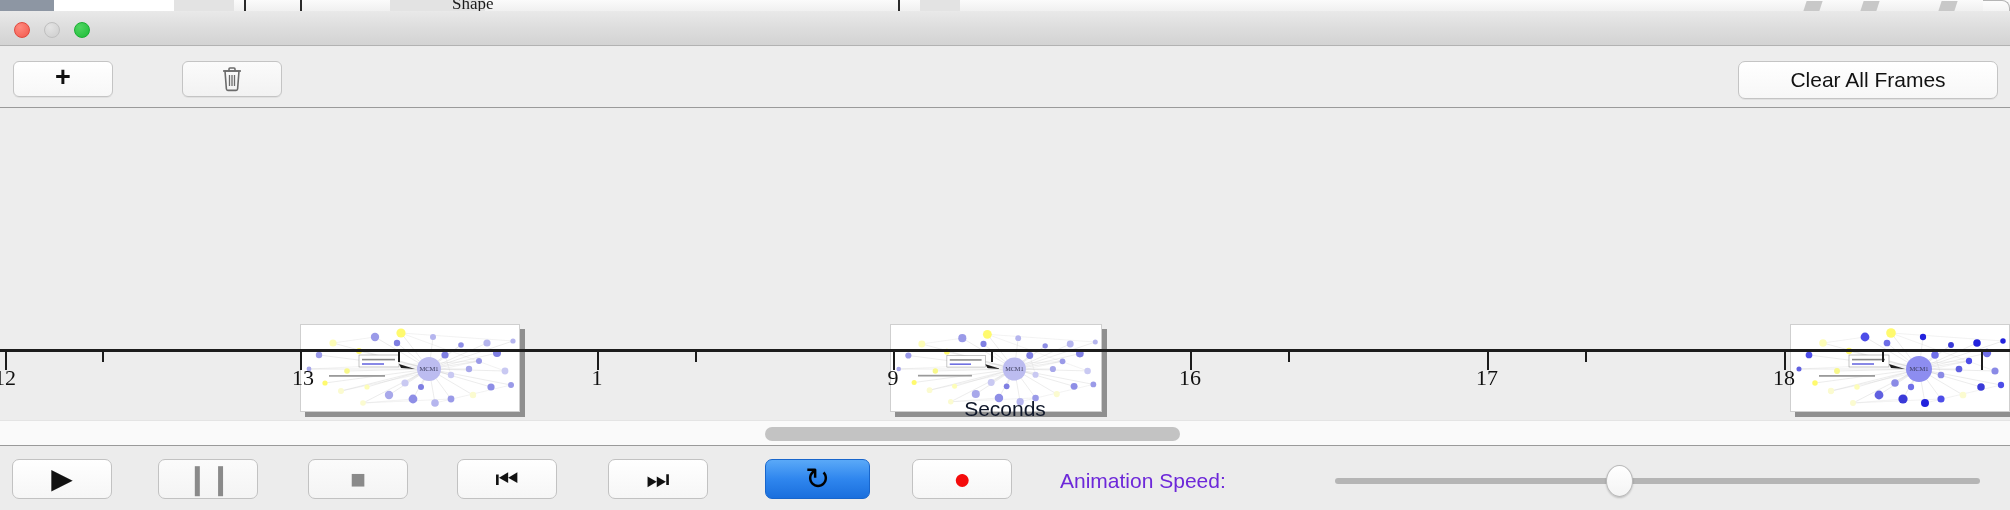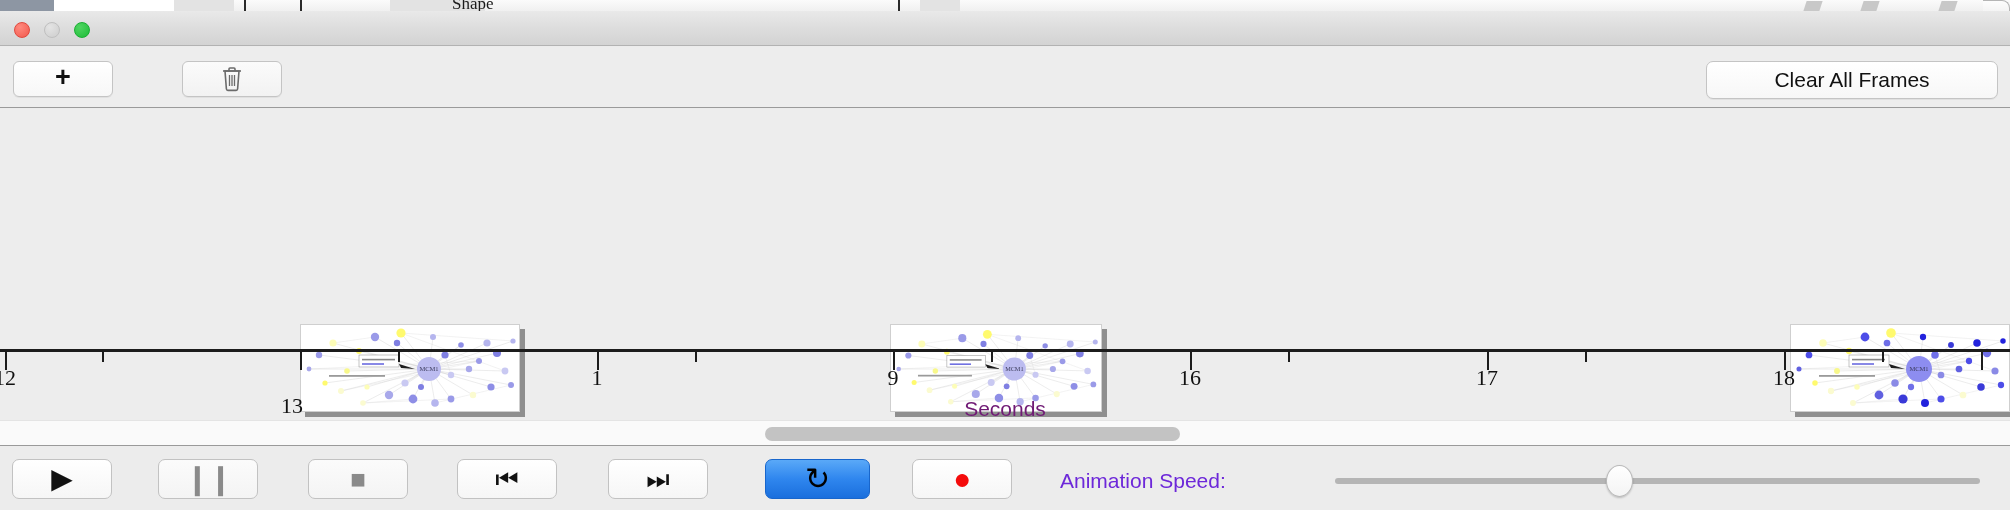--- a/index.html
+++ b/index.html
@@ -106,21 +106,21 @@
     background: linear-gradient(#ffffff, #f7f7f7);
     box-shadow: 0 1px 0 rgba(0,0,0,.05);
     display: flex;
     align-items: center;
     justify-content: center;
     cursor: default;
   }
   .btn-add   { left: 13px; top: 14px; width: 100px; height: 36px; }
   .btn-del   { left: 182px; top: 14px; width: 100px; height: 36px;
                background: linear-gradient(#fbfbfb, #f2f2f2); }
-  .btn-clear { right: 12px; top: 14px; width: 292px; height: 38px;
+  .btn-clear { right: 12px; top: 14px; width: 260px; height: 38px;
                font-size: 21px; color: #121212; border-radius: 7px; }
 
   .plus-icon { font-size: 27px; font-weight: bold; color: #111; line-height: 1; margin-top: -3px; }
 
   
   .timeline {
     position: absolute;
     left: 0; top: 109px;
     width: 2010px; height: 311px;
     background: #ededed;
@@ -170,21 +170,21 @@
     transform: translateX(-50%);
     font-family: "Liberation Serif", serif;
     white-space: nowrap;
   }
   .axis-title {
     position: absolute;
     top: 288px;
     left: 0; right: 0;
     text-align: center;
     font-size: 21px;
-    color: #701a75;
+    color: #0f172a;
   }
 
   
   .scrollbar {
     position: absolute;
     left: 0; top: 420px;
     width: 2010px; height: 26px;
     background: #fafafa;
     border-top: 1px solid #e4e4e4;
     border-bottom: 1px solid #9a9a9a;
@@ -561,21 +561,21 @@
               <rect x="28" y="50" width="56" height="1.8" fill="#9a9a9a"></rect>
             </svg></div>
         </div>
       </div>
     <div class="axis-line"></div>
     <div id="ticks-host">
         <div class="tick major" style="left: 5px;"></div>
         <div class="tick-label" style="left: 5px;">12</div>
         <div class="tick minor" style="left: 102px;"></div>
         <div class="tick major" style="left: 300px;"></div>
-        <div class="tick-label" style="left: 292px; margin-top: 28px;">13</div>
+        <div class="tick-label" style="left: 303px;">13</div>
         <div class="tick minor" style="left: 398px;"></div>
         <div class="tick major" style="left: 597px;"></div>
         <div class="tick-label" style="left: 597px;">1</div>
         <div class="tick minor" style="left: 695px;"></div>
         <div class="tick major" style="left: 893px;"></div>
         <div class="tick-label" style="left: 893px;">9</div>
         <div class="tick minor" style="left: 991px;"></div>
         <div class="tick major" style="left: 1190px;"></div>
         <div class="tick-label" style="left: 1190px;">16</div>
         <div class="tick minor" style="left: 1288px;"></div>

